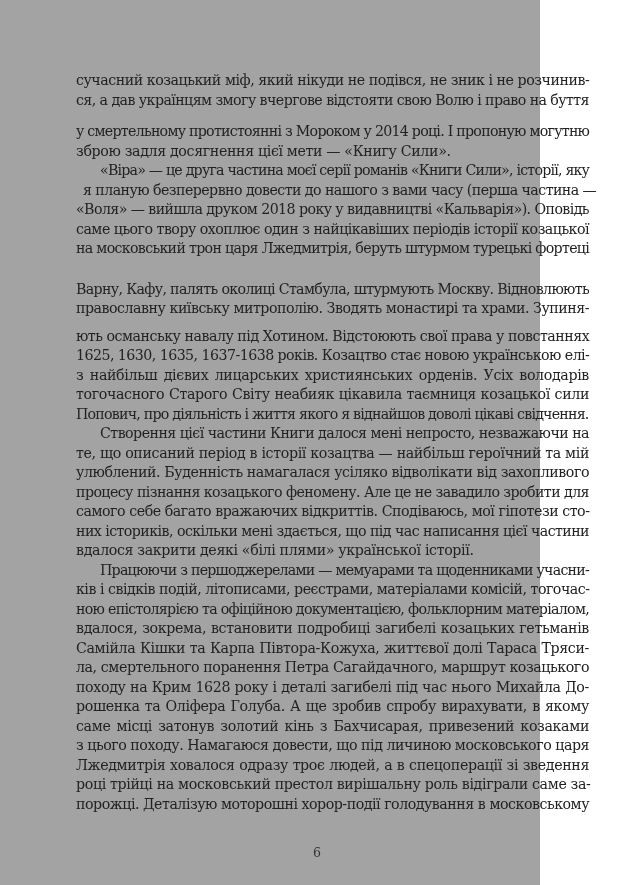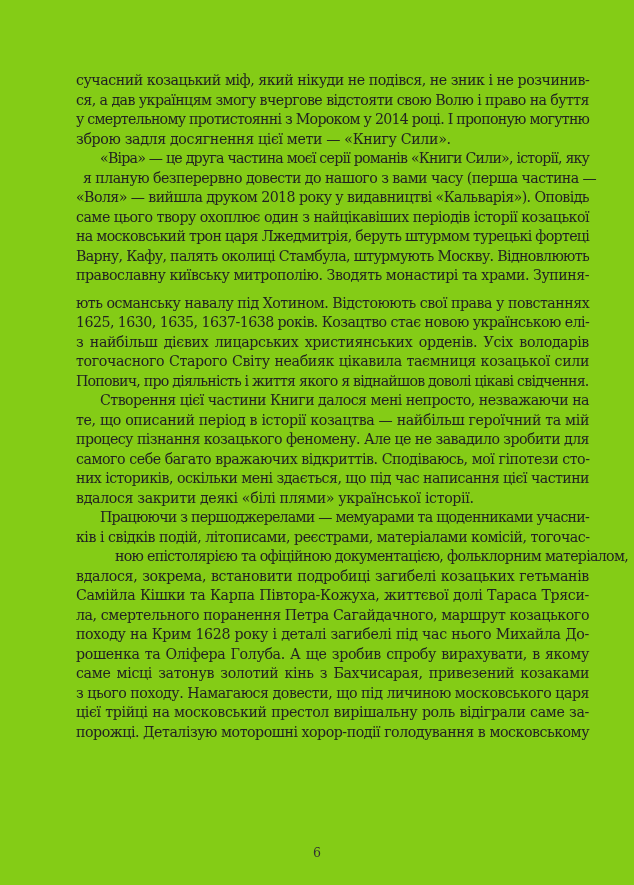--- a/index.html
+++ b/index.html
@@ -1,18 +1,18 @@
 <!DOCTYPE html>
 <html><head>
 <meta charset="utf-8">
 <style>
   html, body { margin: 0; padding: 0; background: #ffffff; }
   body { width: 634px; height: 885px; position: relative; overflow: hidden; }
   .page {
-    position: absolute; left: 0; top: 0; width: 634px; height: 885px; background: #84cc16;
+    position: absolute; left: 0; top: 0; width: 540px; height: 885px; background: #a3a3a3;
   }
   .text-block {
     position: absolute; left: 76px; top: 71px; width: 513px;
     font-family: "DejaVu Serif", "Liberation Serif", serif;
     font-size: 14.2px; color: #222222;
   }
   .line {
     height: 19.5px; line-height: 19.5px; white-space: nowrap;
     text-align: justify; text-align-last: justify;
     letter-spacing: -0.35px;
@@ -25,54 +25,56 @@
   }
 </style>
 </head>
 <body>
 
 <div class="page">
   <div class="text-block" id="text-block">
       <div>
         <div class="line" style="display: block; letter-spacing: -0.464286px;">сучасний козацький міф, який нікуди не подівся, не зник і не розчинив-</div>
         <div class="line" style="display: block; letter-spacing: -0.575352px;">ся, а дав українцям змогу вчергове відстояти свою Волю і право на буття</div>
-        <div class="line" style="display: block; letter-spacing: -0.741304px;">у смертельному протистоянні з Мороком у 2014 році. І пропоную могутню</div>
+        <div class="line" style="display: block; letter-spacing: -0.741304px; margin-top: 12px;">у смертельному протистоянні з Мороком у 2014 році. І пропоную могутню</div>
         <div class="line last" style="display: block;">зброю задля досягнення цієї мети — «Книгу Сили».</div>
       </div>
       <div>
         <div class="line indent" style="display: block; letter-spacing: -0.78662px;">«Віра» — це друга частина моєї серії романів «Книги Сили», історії, яку</div>
         <div class="line" style="display: block; letter-spacing: -0.558955px; margin-left: 7px;">я планую безперервно довести до нашого з вами часу (перша частина —</div>
         <div class="line" style="display: block; letter-spacing: -0.585294px;">«Воля» — вийшла друком 2018 року у видавництві «Кальварія»). Оповідь</div>
         <div class="line" style="display: block; letter-spacing: -0.519014px;">саме цього твору охоплює один з найцікавіших періодів історії козацької</div>
         <div class="line" style="display: block; letter-spacing: -0.688235px;">на московський трон царя Лжедмитрія, беруть штурмом турецькі фортеці</div>
-        <div class="line" style="display: block; letter-spacing: -0.663433px;">Варну, Кафу, палять околиці Стамбула, штурмують Москву. Відновлюють</div>
+        <div class="line" style="display: block; letter-spacing: -0.663433px; margin-top: 21px;">Варну, Кафу, палять околиці Стамбула, штурмують Москву. Відновлюють</div>
         <div class="line" style="display: block; letter-spacing: -0.482353px;">православну київську митрополію. Зводять монастирі та храми. Зупиня-</div>
         <div class="line" style="display: block; letter-spacing: -0.482353px; margin-top: 8px;">ють османську навалу під Хотином. Відстоюють свої права у повстаннях</div>
         <div class="line" style="display: block; letter-spacing: -0.547183px;">1625, 1630, 1635, 1637-1638 років. Козацтво стає новою українською елі-</div>
         <div class="line" style="display: block;">з найбільш дієвих лицарських християнських орденів. Усіх володарів</div>
         <div class="line" style="display: block;">тогочасного Старого Світу неабияк цікавила таємниця козацької сили</div>
         <div class="line last" style="display: block; letter-spacing: -0.782432px;">Попович, про діяльність і життя якого я віднайшов доволі цікаві свідчення.</div>
       </div>
       <div>
         <div class="line indent" style="display: block; letter-spacing: -0.5375px;">Створення цієї частини Книги далося мені непросто, незважаючи на</div>
         <div class="line" style="display: block;">те, що описаний період в історії козацтва — найбільш героїчний та мій</div>
+        <div class="line" style="display: block; letter-spacing: -0.438235px;">улюблений. Буденність намагалася усіляко відволікати від захопливого</div>
         <div class="line" style="display: block; letter-spacing: -0.570588px;">процесу пізнання козацького феномену. Але це не завадило зробити для</div>
         <div class="line" style="display: block; letter-spacing: -0.464286px;">самого себе багато вражаючих відкриттів. Сподіваюсь, мої гіпотези сто-</div>
         <div class="line" style="display: block; letter-spacing: -0.558333px;">них істориків, оскільки мені здається, що під час написання цієї частини</div>
         <div class="line last" style="display: block;">вдалося закрити деякі «білі плями» української історії.</div>
       </div>
       <div>
         <div class="line indent" style="display: block; letter-spacing: -0.766667px;">Працюючи з першоджерелами — мемуарами та щоденниками учасни-</div>
         <div class="line" style="display: block; letter-spacing: -0.500685px;">ків і свідків подій, літописами, реєстрами, матеріалами комісій, тогочас-</div>
-        <div class="line" style="display: block; letter-spacing: -0.702941px; margin-left: 39px;">ною епістолярією та офіційною документацією, фольклорним матеріалом,</div>
+        <div class="line" style="display: block; letter-spacing: -0.702941px;">ною епістолярією та офіційною документацією, фольклорним матеріалом,</div>
         <div class="line" style="display: block;">вдалося, зокрема, встановити подробиці загибелі козацьких гетьманів</div>
         <div class="line" style="display: block;">Самійла Кішки та Карпа Півтора-Кожуха, життєвої долі Тараса Тряси-</div>
         <div class="line" style="display: block; letter-spacing: -0.426923px;">ла, смертельного поранення Петра Сагайдачного, маршрут козацького</div>
         <div class="line" style="display: block;">походу на Крим 1628 року і деталі загибелі під час нього Михайла До-</div>
         <div class="line" style="display: block;">рошенка та Оліфера Голуба. А ще зробив спробу вирахувати, в якому</div>
         <div class="line" style="display: block;">саме місці затонув золотий кінь з Бахчисарая, привезений козаками</div>
         <div class="line" style="display: block; letter-spacing: -0.469403px;">з цього походу. Намагаюся довести, що під личиною московського царя</div>
-        <div class="line" style="display: block;">цієї трійці на московський престол вирішальну роль відіграли саме за-</div>
+        <div class="line" style="display: block;">Лжедмитрія ховалося одразу троє людей, а в спецоперації зі зведення</div>
+        <div class="line" style="display: block;">році трійці на московський престол вирішальну роль відіграли саме за-</div>
         <div class="line" style="display: block; letter-spacing: -0.484328px;">порожці. Деталізую моторошні хорор-події голодування в московському</div>
       </div>
     </div>
   <div class="page-number">6</div>
 </div>
 
 </body></html>

